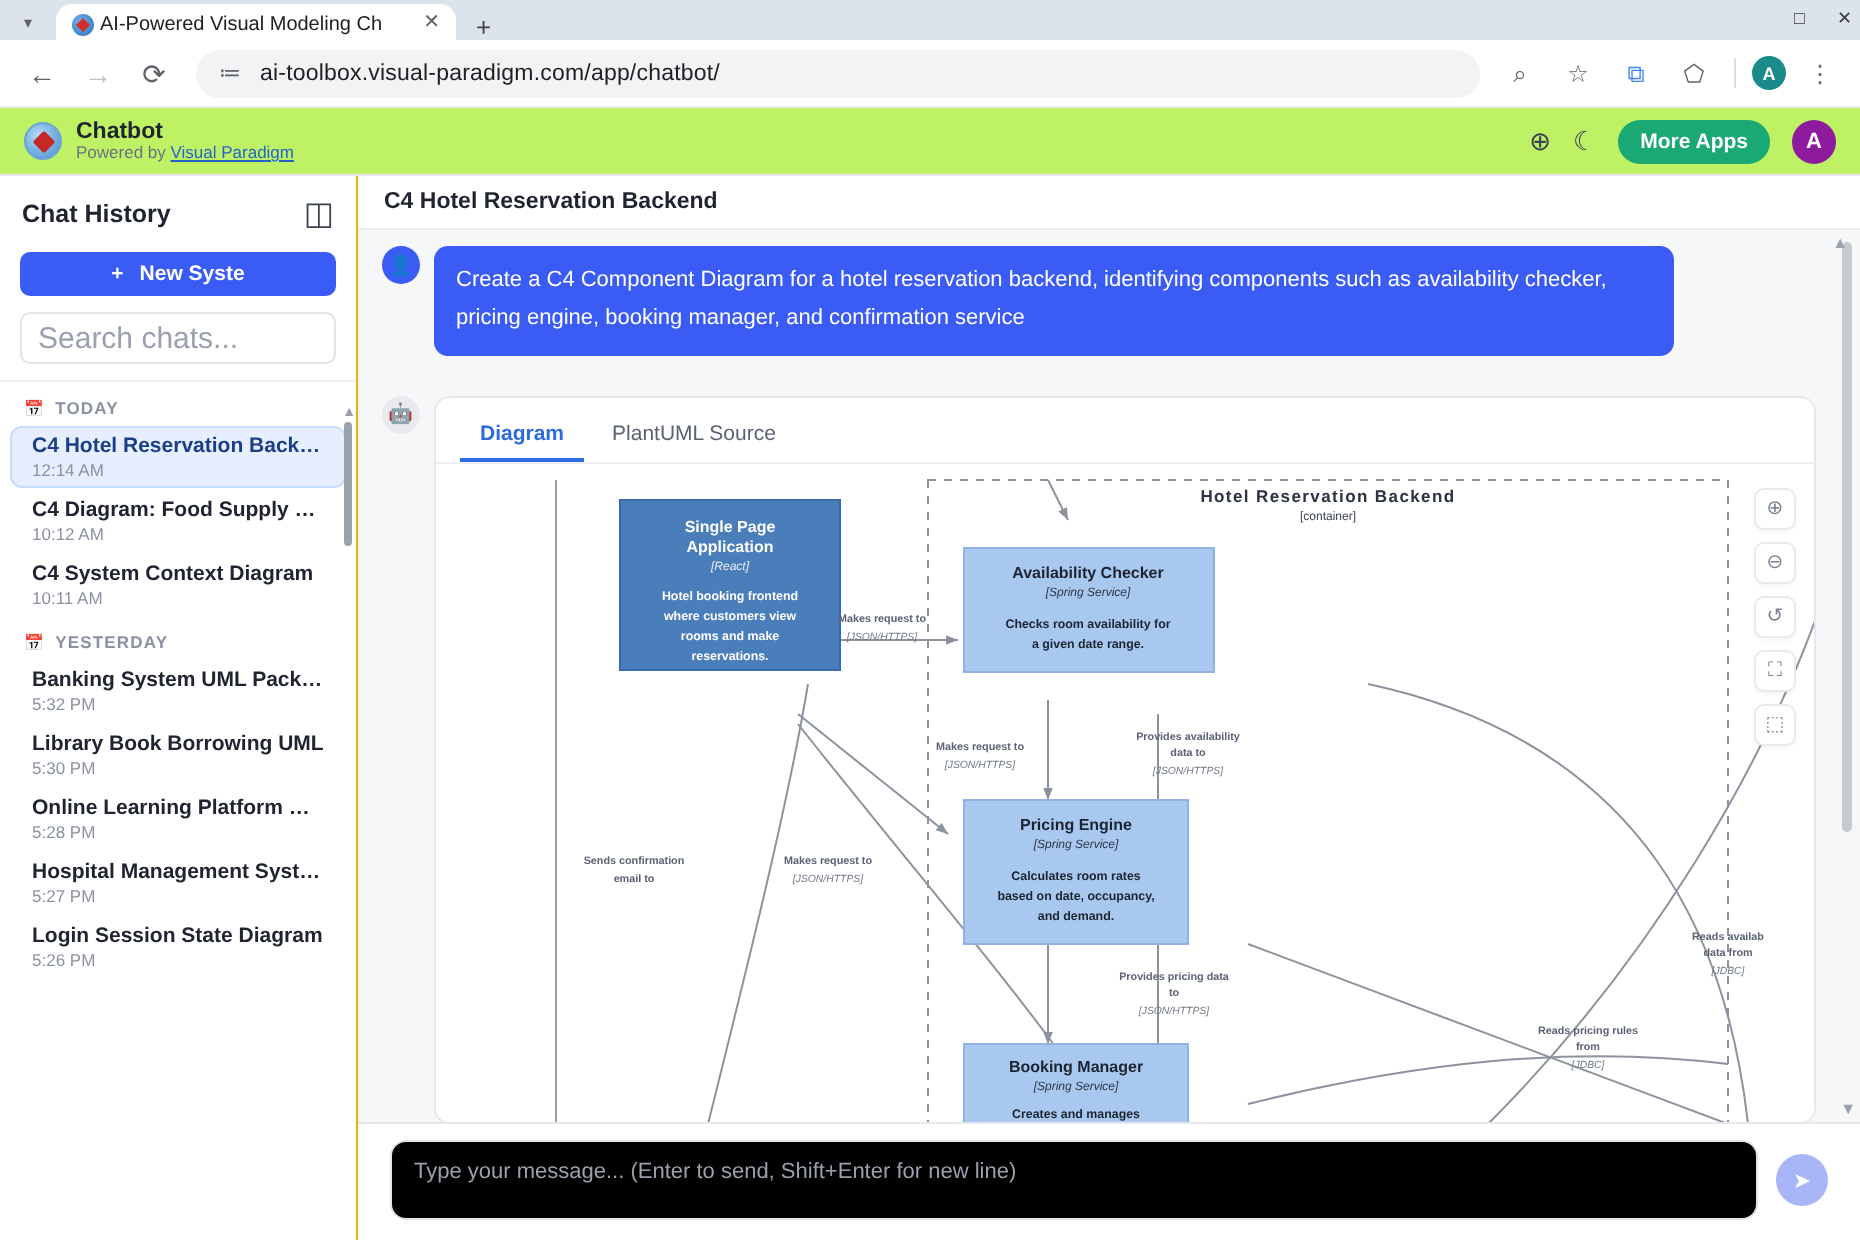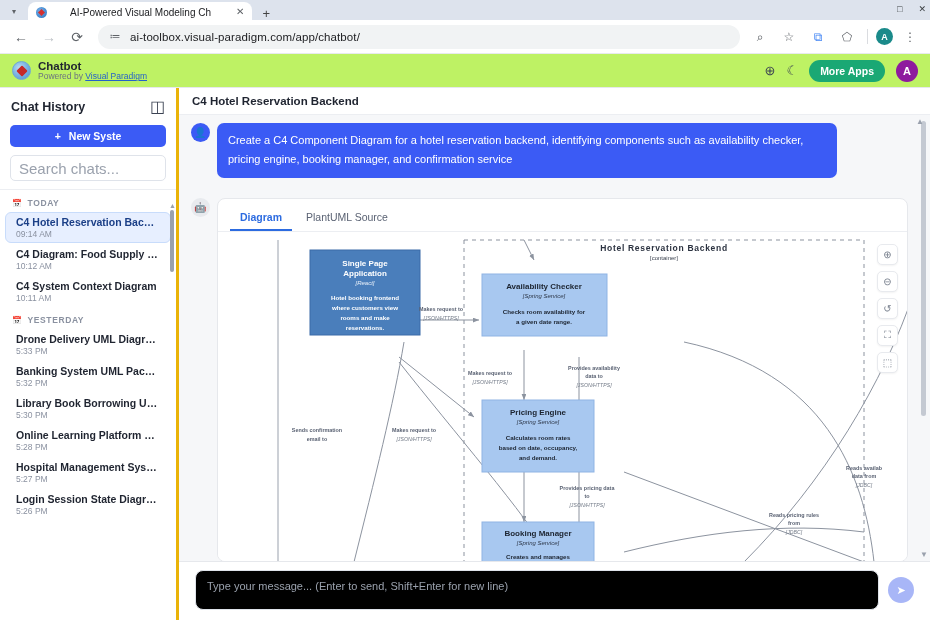--- a/index.html
+++ b/index.html
@@ -15,21 +15,21 @@
   .browser-tabbar {
     height: 20px; background: #dde3ed;
     display: flex; align-items: flex-end; position: relative;
   }
   .tab-chevron {
     width: 28px; height: 18px; display:flex; align-items:center; justify-content:center;
     color:#5f6368; font-size:8px;
   }
   .browser-tab {
     height: 20px; background:#fff; border-radius: 8px 8px 0 0;
-    display:flex; align-items:center; gap:23px;
+    display:flex; align-items:center; gap:3px;
     padding: 0 6px 0 8px; min-width: 200px; max-width: 230px;
     position: relative; top: 2px;
   }
   .tab-favicon {
     width:11px;height:11px;border-radius:50%;
     background: radial-gradient(circle at 40% 38%, #7fb3e8 0%, #4a8fd4 52%, #2f6fb4 100%);
     display:flex;align-items:center;justify-content:center;flex:none;
   }
   .tab-favicon i { width:5px;height:5px;background:#d32f2f;transform:rotate(45deg);display:block; }
   .tab-title {
@@ -87,21 +87,21 @@
   }
   .user-av {
     width:22px;height:22px;border-radius:50%;background:#8e1a9e;color:#fff;
     font-size:11px;font-weight:bold;display:flex;align-items:center;justify-content:center;
   }
 
   
   .app-body { display:flex; height: calc(620px - 20px - 34px - 34px); }
 
   
-  .sidebar { width:179px; background:#fff; border-right:3px solid #eab308; display:flex; flex-direction:column; position:relative;}
+  .sidebar { width:179px; background:#fff; border-right:1px solid #eab308; display:flex; flex-direction:column; position:relative;}
   .sb-head { display:flex;align-items:center;padding:9px 11px 7px; }
   .sb-title { font-size:12.5px;font-weight:bold;color:#1f2430; }
   .sb-collapse { margin-left:auto; color:#3b4252; display:flex; }
   .new-chat {
     margin: 2px 10px 8px; background:#3b5bf5; color:#fff; border:none; cursor:pointer;
     height:22px; border-radius:5px; font-size:10.5px; font-weight:bold;
     display:flex;align-items:center;justify-content:center;gap:8px;
   }
   .search-chats {
     margin: 0 10px 8px; height:26px; border:1px solid #dfe3ea; border-radius:5px;
@@ -250,38 +250,34 @@
     <div class="chat-list">
       <span class="sb-scroll-arrow">▲</span>
       <div class="sb-scroll"></div>
 
       <div class="grp-label">
         <span class="cal-ico">📅</span>
         <span>TODAY</span>
       </div>
       <div class="chat-item active">
         <div class="chat-name">C4 Hotel Reservation Backend</div>
-        <div class="chat-time">09:14 AM</div>
+        <div class="chat-time">12:14 AM</div>
       </div>
       <div class="chat-item">
         <div class="chat-name">C4 Diagram: Food Supply Ch...</div>
         <div class="chat-time">10:12 AM</div>
       </div>
       <div class="chat-item">
         <div class="chat-name">C4 System Context Diagram</div>
         <div class="chat-time">10:11 AM</div>
       </div>
 
       <div class="grp-label" style="margin-top:4px">
         <span class="cal-ico">📅</span>
         <span>YESTERDAY</span>
-      </div>
-      <div class="chat-item">
-        <div class="chat-name">Drone Delivery UML Diagram</div>
-        <div class="chat-time">5:33 PM</div>
       </div>
       <div class="chat-item">
         <div class="chat-name">Banking System UML Packag...</div>
         <div class="chat-time">5:32 PM</div>
       </div>
       <div class="chat-item">
         <div class="chat-name">Library Book Borrowing UML</div>
         <div class="chat-time">5:30 PM</div>
       </div>
       <div class="chat-item">

